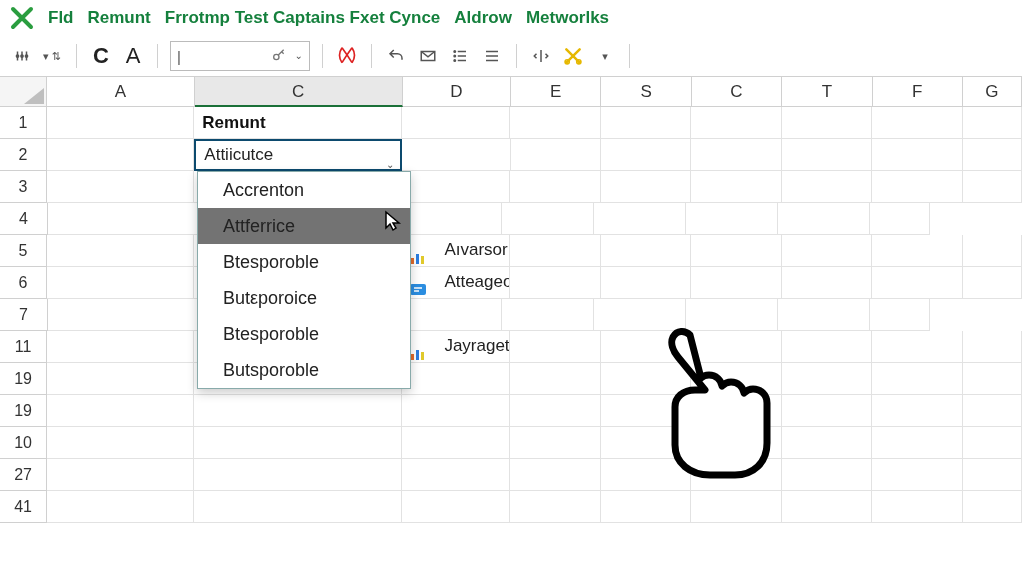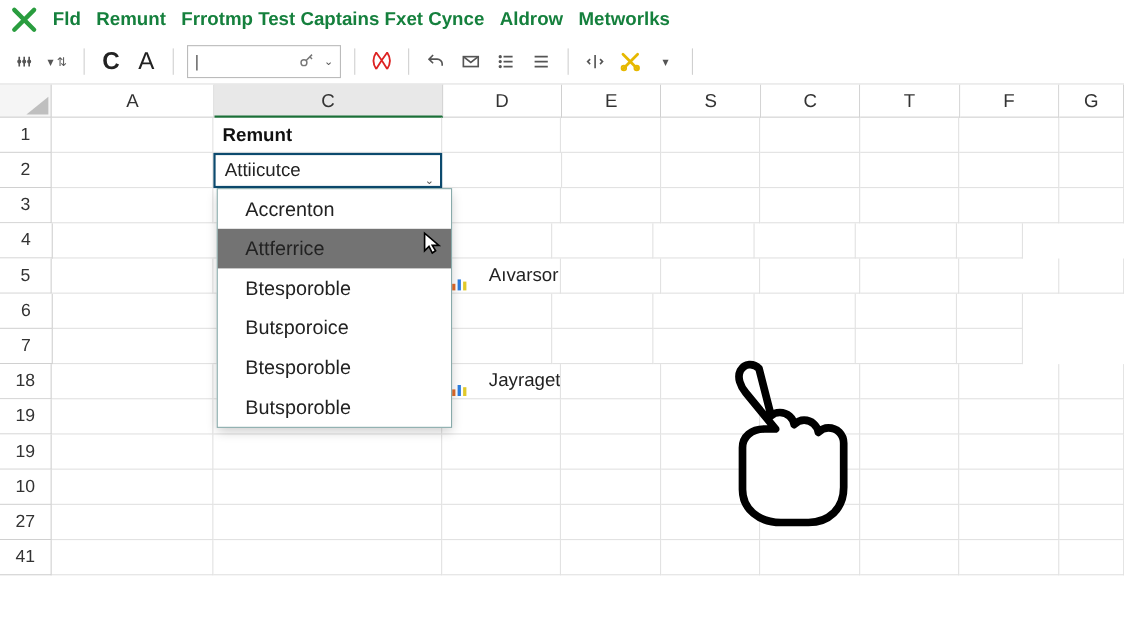--- a/index.html
+++ b/index.html
@@ -238,40 +238,49 @@
       <div class="cell colS"></div>
       <div class="cell colCC"></div>
       <div class="cell colT"></div>
       <div class="cell colF"></div>
       <div class="cell colG"></div>
     </div>
     <div class="row">
       <div class="row-head">6</div>
       <div class="cell colA"></div>
       <div class="cell colC"></div>
+      <div class="cell colD withicon">
+        <span class="mini-icon">
+            <svg width="16" height="14" viewBox="0 0 16 14">
+              <rect x="0" y="1" width="16" height="11" rx="2" fill="#2b8de0"></rect>
+              <path d="M4 5h8M4 8h5" stroke="#fff" stroke-width="1.5"></path>
+            </svg>
+          </span>
+        <span>Atteageo</span>
+      </div>
       <div class="cell colE"></div>
       <div class="cell colS"></div>
       <div class="cell colCC"></div>
       <div class="cell colT"></div>
       <div class="cell colF"></div>
       <div class="cell colG"></div>
     </div>
     <div class="row">
       <div class="row-head">7</div>
       <div class="cell colA"></div>
       <div class="cell colC"></div>
       <div class="cell colE"></div>
       <div class="cell colS"></div>
       <div class="cell colCC"></div>
       <div class="cell colT"></div>
       <div class="cell colF"></div>
       <div class="cell colG"></div>
     </div>
     <div class="row">
-      <div class="row-head">18</div>
+      <div class="row-head">11</div>
       <div class="cell colA"></div>
       <div class="cell colC"></div>
       <div class="cell colD withicon">
         <span class="mini-icon">
             <svg width="16" height="14" viewBox="0 0 16 14">
               <rect x="1" y="7" width="3" height="6" fill="#e06b2b"></rect>
               <rect x="6" y="3" width="3" height="10" fill="#2b7de0"></rect>
               <rect x="11" y="5" width="3" height="8" fill="#e0c92b"></rect>
             </svg>
           </span>

